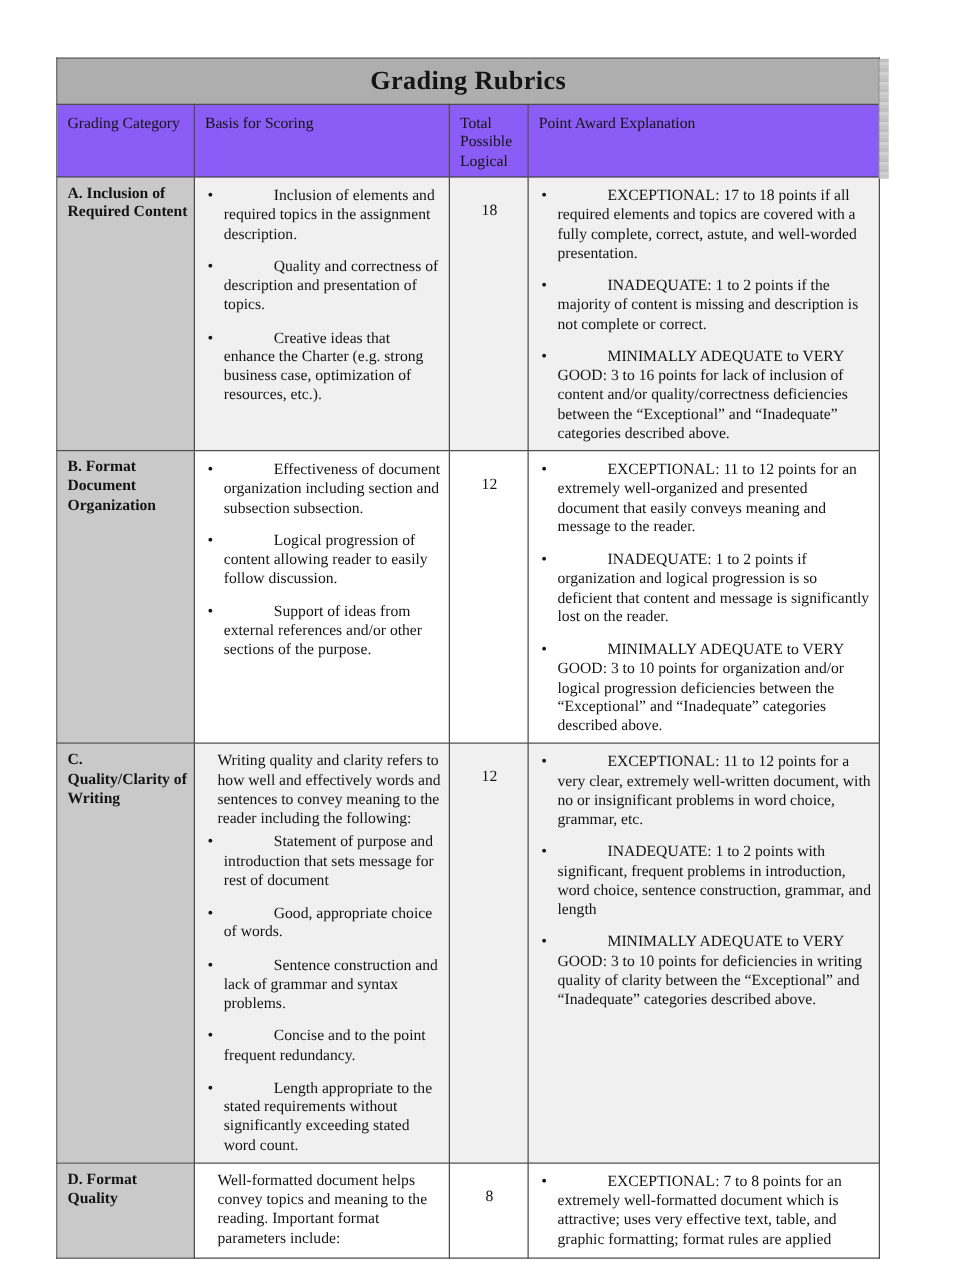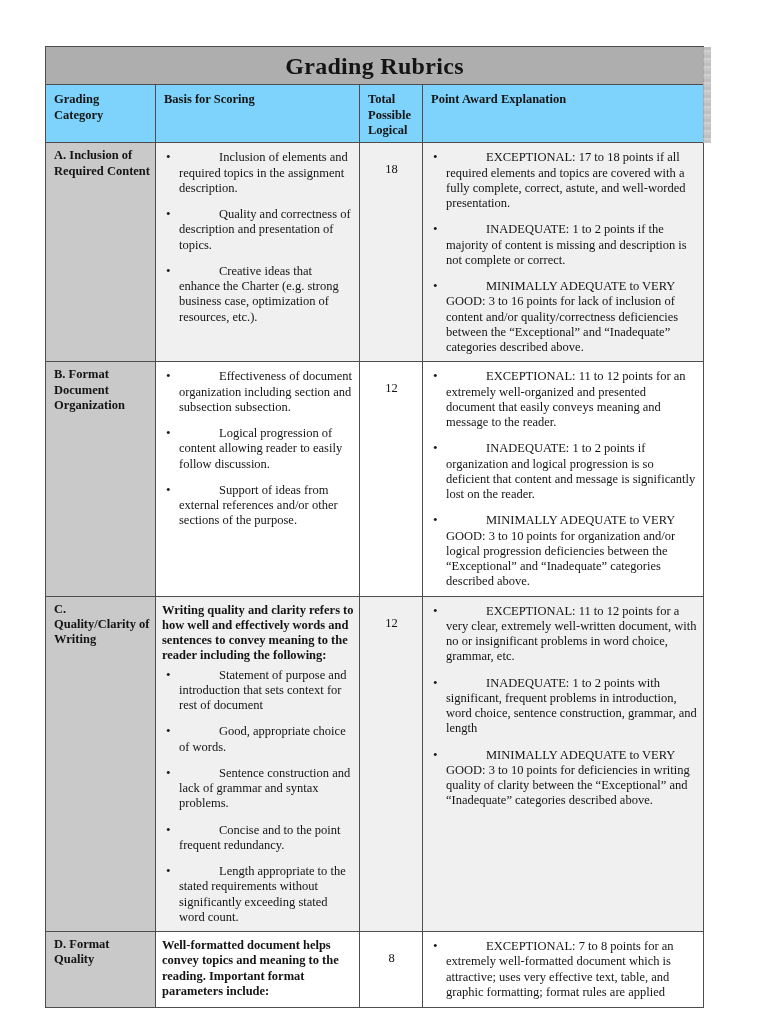--- a/index.html
+++ b/index.html
@@ -17,39 +17,39 @@
   .rubric col.c2{width:204px}
   .rubric col.c3{width:63px}
   .rubric col.c4{width:281px}
 
   .rubric th,.rubric td{
     border:1px solid #4d4d4d;vertical-align:top;
     font-size:12.5px;line-height:1.22;
   }
   th.title-cell{
     background:#aeaeae;text-align:center;
-    font-size:24px;font-weight:bold;letter-spacing:.3px;
+    font-size:21px;font-weight:bold;letter-spacing:.3px;
     height:28px;padding:5px 4px 3px 4px;
   }
   tr.colhead th{
-    background:#7dd3fc;text-align:left;font-weight:bold;
+    background:#8b5cf6;text-align:left;font-weight:normal;
     padding:7px 6px 4px 8px;height:46px;
   }
   tbody td{padding:5px 5px 4px 6px;overflow:hidden;}
   tbody td.cat{background:#c9c9c9;font-weight:bold;padding:5px 4px 4px 8px;}
   tbody tr.shaded td.body-cell{background:#f0f0f0;}
   tbody tr.plain  td.body-cell{background:#ffffff;}
   tbody td.pts{text-align:center;padding-top:19px;}
 
   tbody tr:nth-child(1){height:207px}
   tbody tr:nth-child(2){height:231px}
   tbody tr:nth-child(3){height:310px}
   tbody tr:nth-child(4){height:70px}
 
-  p.intro{margin:1px 0 4px 0;font-weight:bold;}
+  p.intro{margin:1px 0 4px 12px;}
   p.bullet{position:relative;margin:2px 0 11px 0;padding-left:17px;text-indent:40px;}
   p.bullet:last-child{margin-bottom:2px;}
   p.bullet .dot{position:absolute;left:4px;top:-1px;text-indent:0;font-size:13px;}
 
   
   .edge-artifact{
     position:absolute;left:703px;top:47px;width:8px;height:96px;
     background:repeating-linear-gradient(to bottom,#b4b4b4 0 3px,#c8c8c8 3px 5px,#bdbdbd 5px 8px);
     opacity:.85;
   }
@@ -102,21 +102,21 @@
           <td class="body-cell expl">
             <p class="bullet"><span class="dot">•</span><span class="btext">EXCEPTIONAL: 11 to 12 points for an extremely well-organized and presented document that easily conveys meaning and message to the reader.</span></p>
             <p class="bullet"><span class="dot">•</span><span class="btext">INADEQUATE: 1 to 2 points if organization and logical progression is so deficient that content and message is significantly lost on the reader.</span></p>
             <p class="bullet"><span class="dot">•</span><span class="btext">MINIMALLY ADEQUATE to VERY GOOD: 3 to 10 points for organization and/or logical progression deficiencies between the “Exceptional” and “Inadequate” categories described above.</span></p>
           </td>
         </tr>
         <tr class="shaded">
           <td class="cat">C. Quality/Clarity of Writing</td>
           <td class="body-cell basis">
             <p class="intro">Writing quality and clarity refers to how well and effectively words and sentences to convey meaning to the reader including the following:</p>
-            <p class="bullet"><span class="dot">•</span><span class="btext">Statement of purpose and introduction that sets context for rest of document</span></p>
+            <p class="bullet"><span class="dot">•</span><span class="btext">Statement of purpose and introduction that sets message for rest of document</span></p>
             <p class="bullet"><span class="dot">•</span><span class="btext">Good, appropriate choice of words.</span></p>
             <p class="bullet"><span class="dot">•</span><span class="btext">Sentence construction and lack of grammar and syntax problems.</span></p>
             <p class="bullet"><span class="dot">•</span><span class="btext">Concise and to the point frequent redundancy.</span></p>
             <p class="bullet"><span class="dot">•</span><span class="btext">Length appropriate to the stated requirements without significantly exceeding stated word count.</span></p>
           </td>
           <td class="body-cell pts">12</td>
           <td class="body-cell expl">
             <p class="bullet"><span class="dot">•</span><span class="btext">EXCEPTIONAL: 11 to 12 points for a very clear, extremely well-written document, with no or insignificant problems in word choice, grammar, etc.</span></p>
             <p class="bullet"><span class="dot">•</span><span class="btext">INADEQUATE: 1 to 2 points with significant, frequent problems in introduction, word choice, sentence construction, grammar, and length</span></p>
             <p class="bullet"><span class="dot">•</span><span class="btext">MINIMALLY ADEQUATE to VERY GOOD: 3 to 10 points for deficiencies in writing quality of clarity between the “Exceptional” and “Inadequate” categories described above.</span></p>

